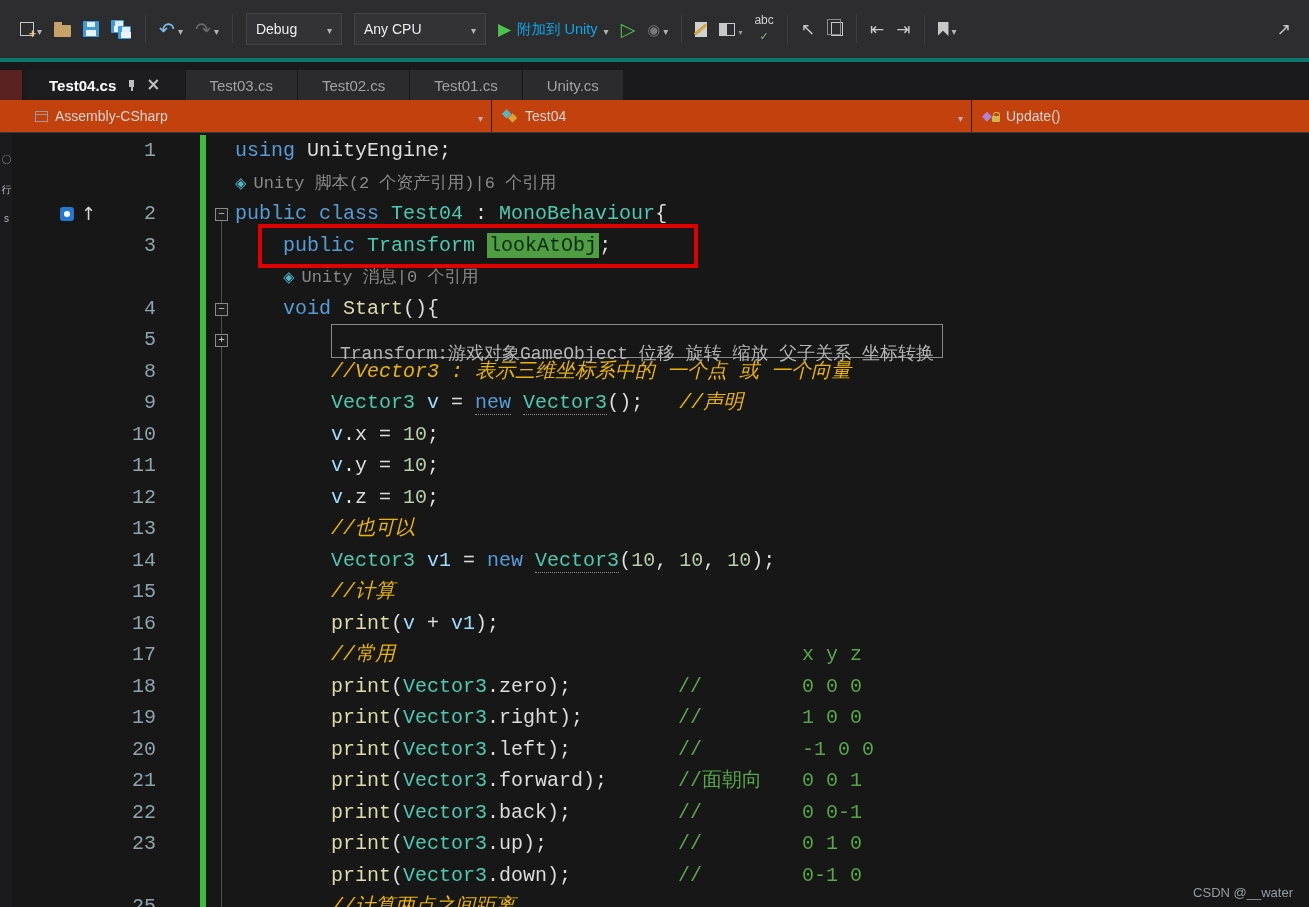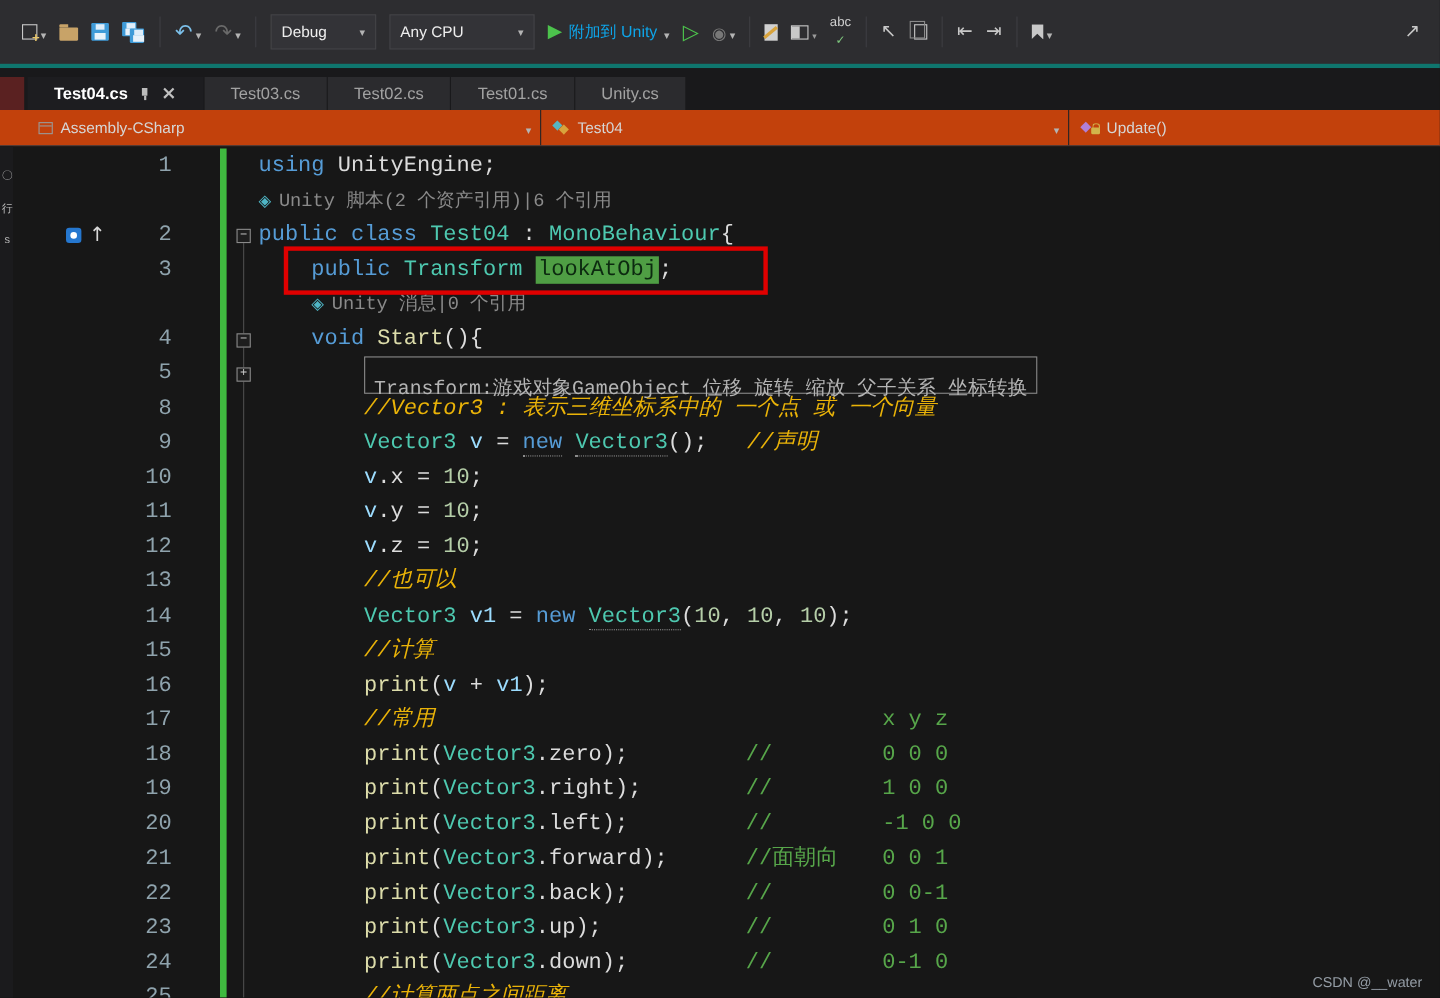--- a/index.html
+++ b/index.html
@@ -251,21 +251,21 @@
         <div class="line"><span class="lnum">14</span><span class="content">        <span class="tk-ty">Vector3</span><span class="tk-pl"> </span><span class="tk-va">v1</span><span class="tk-pl"> = </span><span class="tk-kw">new</span><span class="tk-pl"> </span><span class="tk-ty sq">Vector3</span><span class="tk-pl">(</span><span class="tk-nu">10</span><span class="tk-pl">, </span><span class="tk-nu">10</span><span class="tk-pl">, </span><span class="tk-nu">10</span><span class="tk-pl">);</span></span></div>
         <div class="line"><span class="lnum">15</span><span class="content">        <span class="tk-co">//计算</span></span></div>
         <div class="line"><span class="lnum">16</span><span class="content">        <span class="tk-me">print</span><span class="tk-pl">(</span><span class="tk-va">v</span><span class="tk-pl"> + </span><span class="tk-va">v1</span><span class="tk-pl">);</span></span></div>
         <div class="line"><span class="lnum">17</span><span class="content">        <span class="tk-co">//常用</span></span><span class="c3">x y z</span></div>
         <div class="line"><span class="lnum">18</span><span class="content">        <span class="tk-me">print</span><span class="tk-pl">(</span><span class="tk-ty">Vector3</span><span class="tk-pl">.zero);</span></span><span class="c2">//</span><span class="c3">0 0 0</span></div>
         <div class="line"><span class="lnum">19</span><span class="content">        <span class="tk-me">print</span><span class="tk-pl">(</span><span class="tk-ty">Vector3</span><span class="tk-pl">.right);</span></span><span class="c2">//</span><span class="c3">1 0 0</span></div>
         <div class="line"><span class="lnum">20</span><span class="content">        <span class="tk-me">print</span><span class="tk-pl">(</span><span class="tk-ty">Vector3</span><span class="tk-pl">.left);</span></span><span class="c2">//</span><span class="c3">-1 0 0</span></div>
         <div class="line"><span class="lnum">21</span><span class="content">        <span class="tk-me">print</span><span class="tk-pl">(</span><span class="tk-ty">Vector3</span><span class="tk-pl">.forward);</span></span><span class="c2">//面朝向</span><span class="c3">0 0 1</span></div>
         <div class="line"><span class="lnum">22</span><span class="content">        <span class="tk-me">print</span><span class="tk-pl">(</span><span class="tk-ty">Vector3</span><span class="tk-pl">.back);</span></span><span class="c2">//</span><span class="c3">0 0-1</span></div>
         <div class="line"><span class="lnum">23</span><span class="content">        <span class="tk-me">print</span><span class="tk-pl">(</span><span class="tk-ty">Vector3</span><span class="tk-pl">.up);</span></span><span class="c2">//</span><span class="c3">0 1 0</span></div>
-        <div class="line"><span class="lnum">24</span><span class="content">        <span class="tk-me">print</span><span class="tk-pl">(</span><span class="tk-ty">Vector3</span><span class="tk-pl">.down);</span></span><span class="c2">//</span><span class="c3">0-1 0</span></div>
+        <div class="line"><span class="content">        <span class="tk-me">print</span><span class="tk-pl">(</span><span class="tk-ty">Vector3</span><span class="tk-pl">.down);</span></span><span class="c2">//</span><span class="c3">0-1 0</span></div>
         <div class="line"><span class="lnum">25</span><span class="content">        <span class="tk-co">//计算两点之间距离</span></span></div>
       </div>
     <div class="redbox"></div>
   </div>
 
   <div class="rail">
       <span class="rail-label" style="top: 20px;">〇</span>
       <span class="rail-label" style="top: 50px;">行</span>
       <span class="rail-label" style="top: 80px;">s</span>
     </div>

